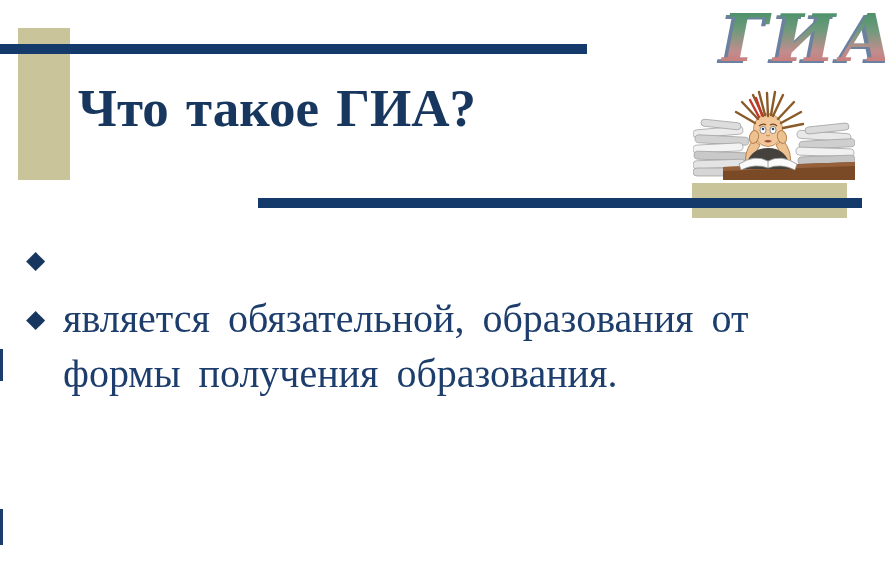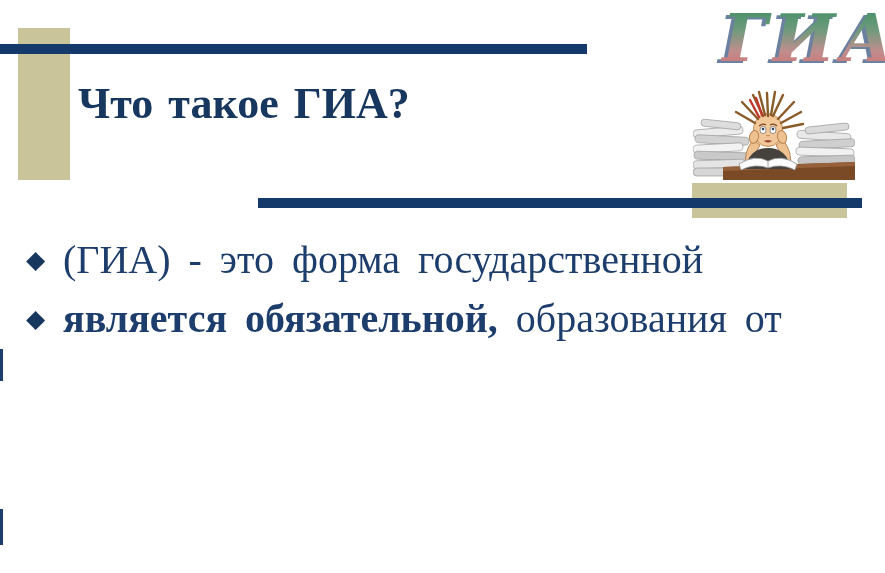--- a/index.html
+++ b/index.html
@@ -30,21 +30,21 @@
   }
   .edge-fragment{
     position:absolute;left:0;width:3px;background:#1d3e6c;z-index:1;
   }
   .edge-fragment.f1{top:349px;height:32px;}
   .edge-fragment.f2{top:509px;height:36px;}
 
   
   .page-title{
     position:absolute;left:78px;top:82px;z-index:4;
-    font-size:44px;line-height:1;font-weight:bold;
+    font-size:53px;line-height:1;font-weight:bold;
     color:#17375e;letter-spacing:0px;word-spacing:4px;
     white-space:nowrap;
   }
 
   
   .gia-logo{
     position:absolute;left:717px;top:5px;width:182px;height:84px;
     text-align:right;z-index:4;
   }
   .gia-logo .layer{
@@ -72,21 +72,21 @@
   .bullet-item{display:flex;align-items:flex-start;}
   .bullet-item + .bullet-item{margin-top:4px;}
   .bullet-marker{
     flex:0 0 37px;width:37px;
     font-family:"DejaVu Sans", sans-serif;
     font-size:25px;line-height:55px;color:#17375e;
     user-select:none;
   }
   .bullet-text{flex:1 1 auto;}
   .b-line{display:block;}
-  .bold{font-weight:bold;}
+  .bold{font-weight:normal;}
 
   
   .student-pic{
     position:absolute;left:693px;top:88px;width:162px;height:92px;z-index:2;
   }
 </style>
 </head>
 <body>
 
 <div class="slide">
@@ -173,25 +173,25 @@
 
     <ellipse cx="61" cy="49" rx="4.5" ry="6.5" fill="#eec190" stroke="#b8834f" stroke-width="1" transform="rotate(14 61 49)"></ellipse>
     <ellipse cx="89" cy="49" rx="4.5" ry="6.5" fill="#eec190" stroke="#b8834f" stroke-width="1" transform="rotate(-14 89 49)"></ellipse>
   </svg>
 
   <div class="bullets">
 
     <div class="bullet-item">
       <span class="bullet-marker">◆</span>
       <span class="bullet-text">
-        <span class="b-line">(ГИА) - это форма государственной</span>
       </span>
     </div>
 
     <div class="bullet-item">
       <span class="bullet-marker">◆</span>
       <span class="bullet-text">
         <span class="b-line"><span class="bold">является обязательной,</span><span> образования от</span></span>
+        <span class="b-line">формы получения образования.</span>
       </span>
     </div>
 
   </div>
 </div>
 
 </body></html>

